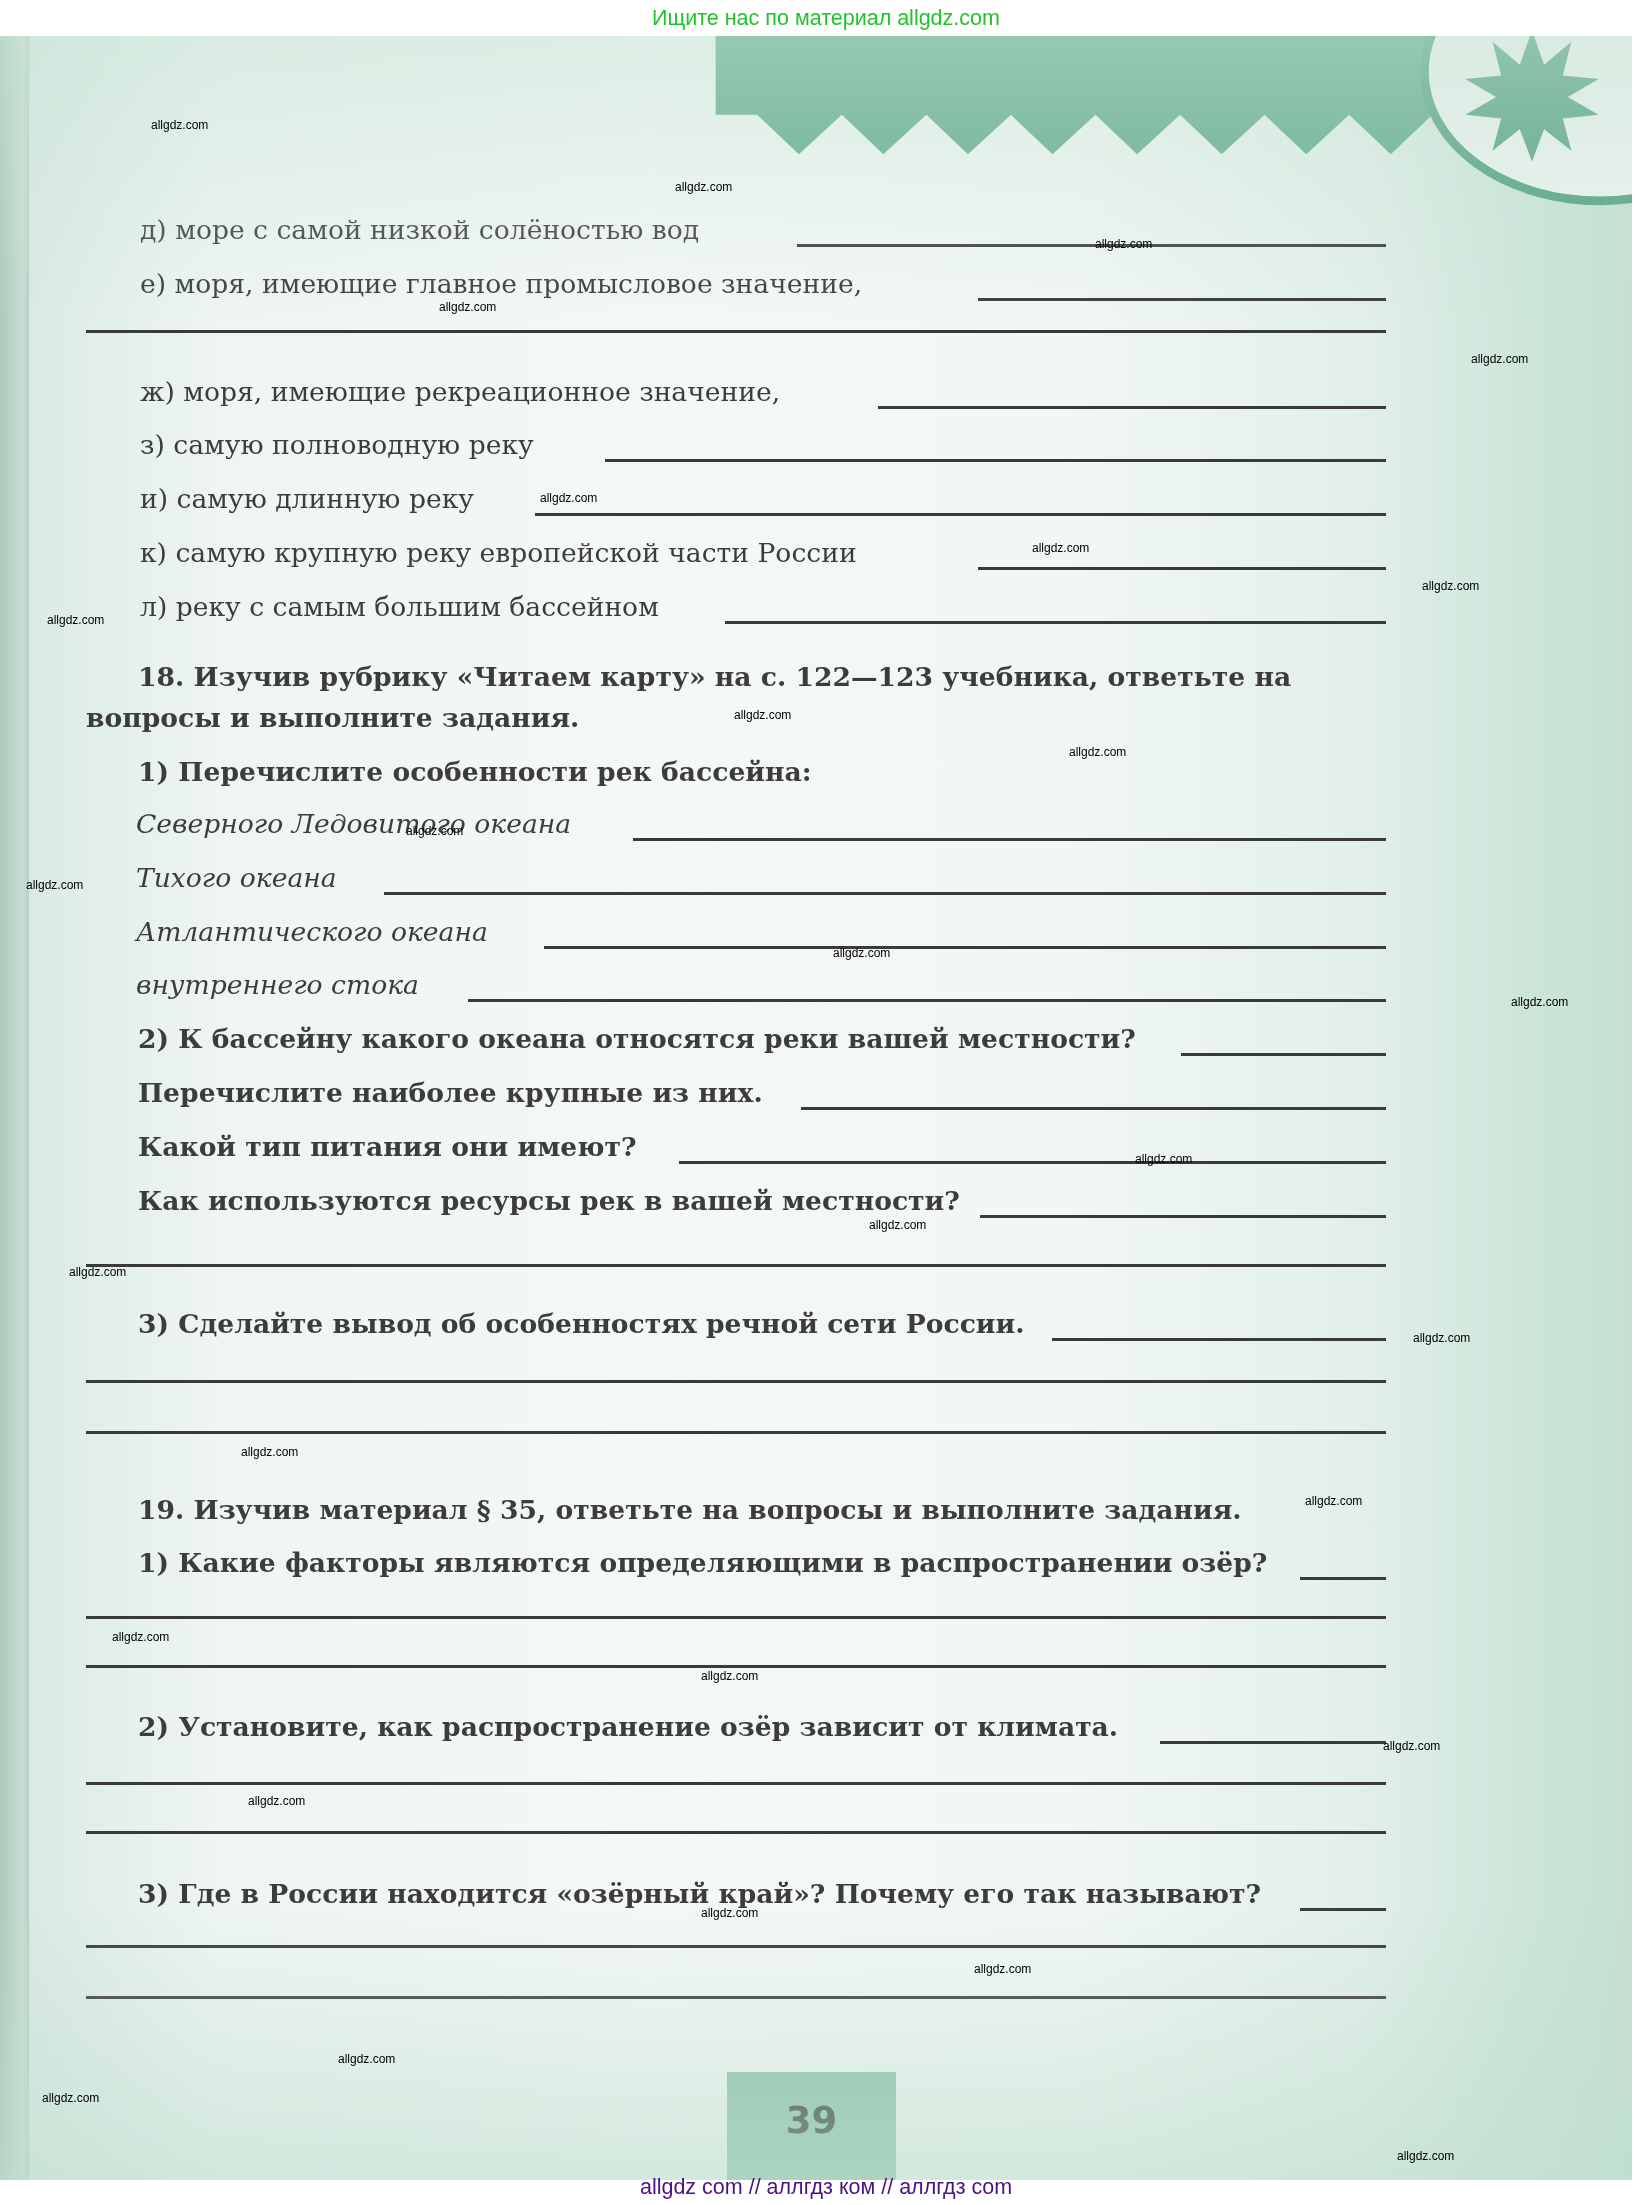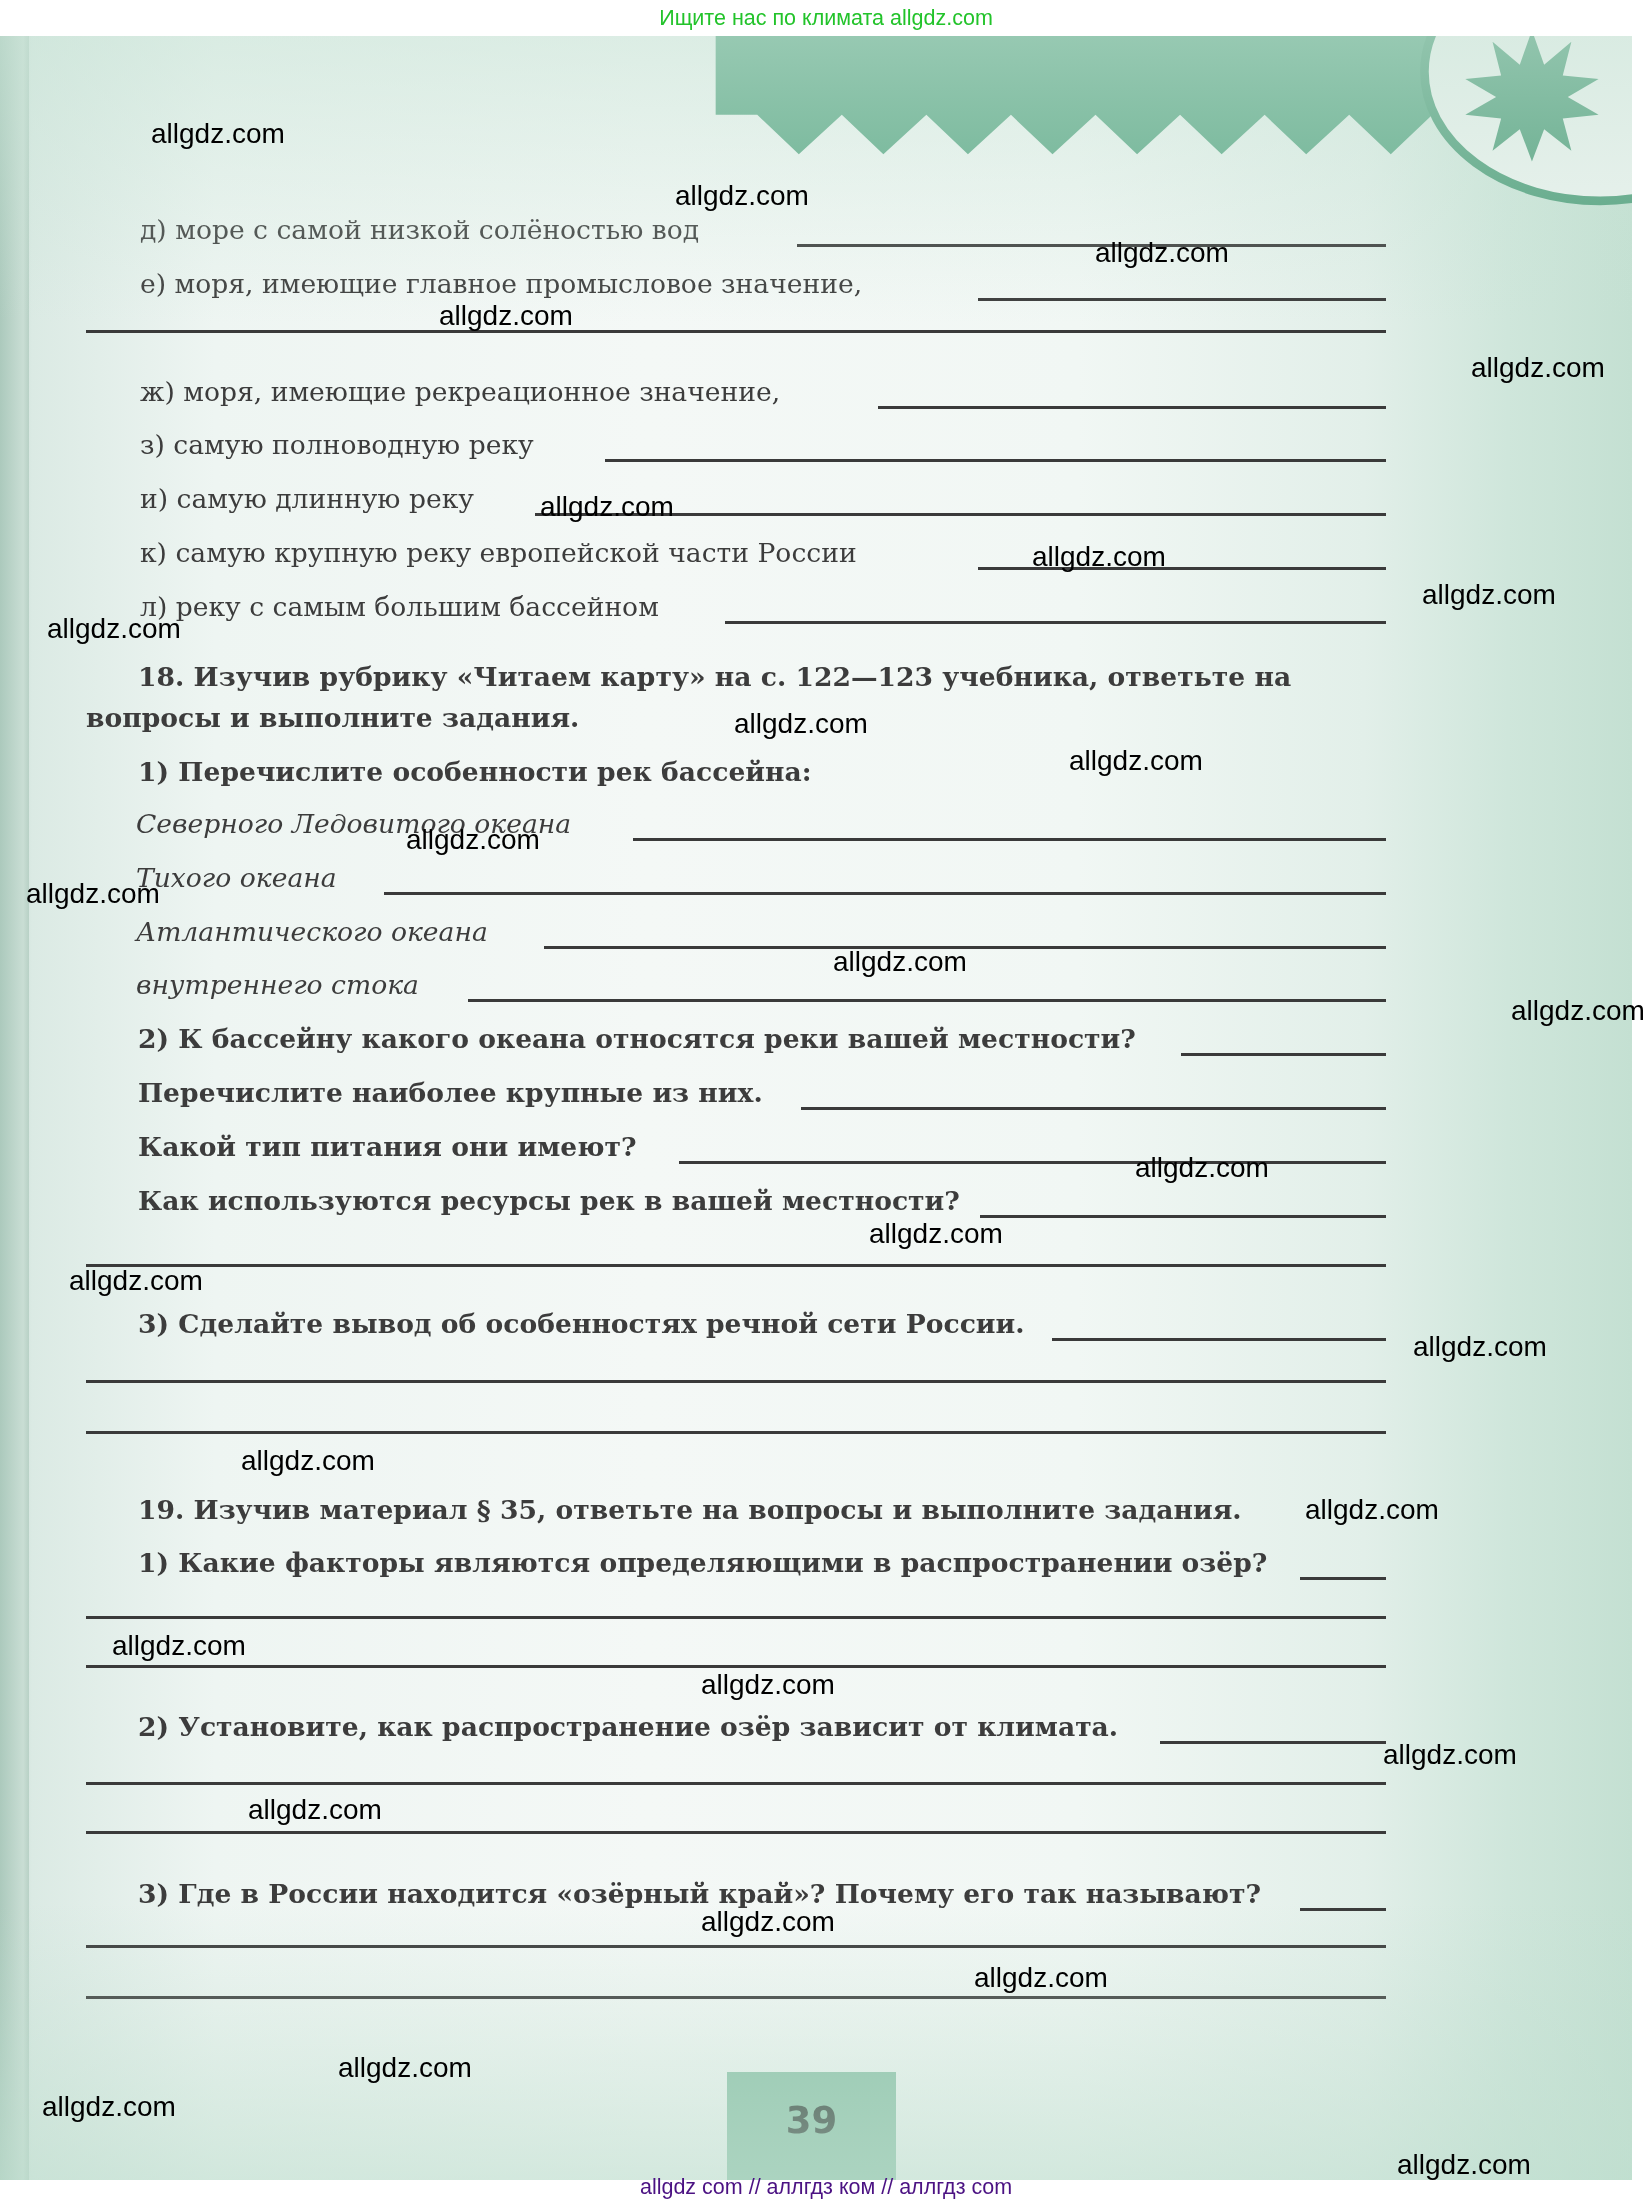--- a/index.html
+++ b/index.html
@@ -14,28 +14,28 @@
     background:linear-gradient(90deg,#a9c7ba,#c7dcd2 80%,#b0cbbf);opacity:.8;}
   .page::after{content:"";position:absolute;left:0;top:0;right:0;height:100%;
     background:linear-gradient(180deg,rgba(200,228,214,.55) 0px,rgba(240,247,244,0) 287px,rgba(240,247,244,0) 1867px,rgba(190,222,206,.6) 2144px);pointer-events:none;}
   .deco{position:absolute;left:0;top:0;}
   .row{position:absolute;left:0;right:0;height:43px;font-family:"DejaVu Serif","Liberation Serif",serif;font-size:26.6px;color:#3c3c3c;white-space:nowrap;}
   .row .txt{position:absolute;top:0;line-height:36px;}
   .row .rule{position:absolute;height:2.9px;background:#3a3a3a;top:32px;}
   .bold{font-weight:bold;}
   .ital{font-style:italic;}
   .fullrule{position:absolute;left:86px;width:1300px;height:2.9px;background:#3a3a3a;}
-  .wm{position:absolute;font-family:"Liberation Sans",sans-serif;font-size:28px;color:#000;white-space:nowrap;z-index:5;}
+  .wm{position:absolute;font-family:"Liberation Sans",sans-serif;font-size:12px;color:#000;white-space:nowrap;z-index:5;}
   .pagenum{position:absolute;left:727px;top:2036px;width:169px;height:144px;background:#8fc4ab;}
   .pagenum span{position:absolute;left:0;right:0;top:27px;text-align:center;font-family:"DejaVu Sans","Liberation Sans",sans-serif;font-weight:bold;font-size:37px;color:#2f3a35;}
 </style>
 </head>
 <body>
 
-<div class="top-banner">Ищите нас по климата allgdz.com</div>
+<div class="top-banner">Ищите нас по материал allgdz.com</div>
 
 <div class="page">
 
   <svg class="deco" width="1632" height="215" viewBox="0 0 2272 300">
     <polygon fill="#5ba886" points="996,0 2100,0 2100,110 1996,110 1938,165 1880,110 1820,165 1762,110 1702,165 1644,110 1584,165 1526,110 1466,165 1408,110 1348,165 1290,110 1230,165 1172,110 1112,165 1054,110 996,110"></polygon>
     <g>
       <ellipse cx="2230" cy="50" rx="245" ry="180" fill="#eef4f1" stroke="#4f9e7b" stroke-width="12"></ellipse>
       <polygon fill="#4f9e7b" points="2135,-8 2152,40 2190,8 2178,55 2228,60 2185,85 2228,110 2178,115 2190,160 2152,130 2135,175 2118,130 2080,160 2092,115 2042,110 2085,85 2042,60 2092,55 2080,8 2118,40"></polygon>
     </g>
   </svg>

